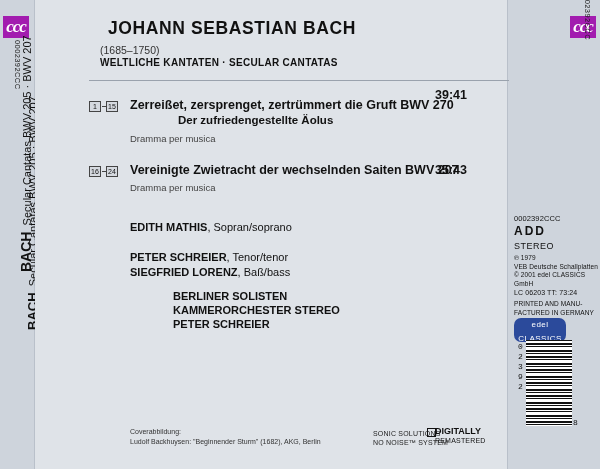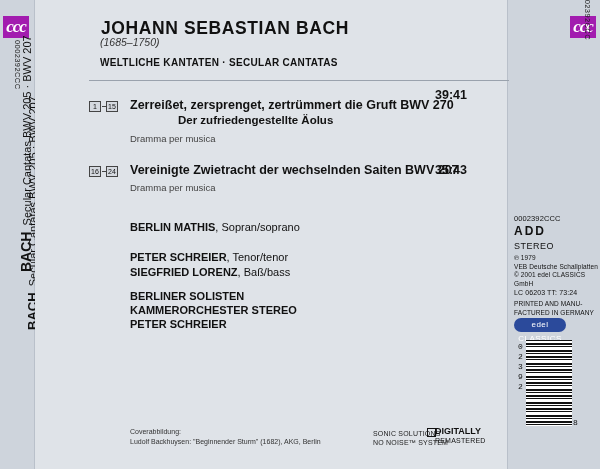--- a/index.html
+++ b/index.html
@@ -101,32 +101,31 @@
     white-space: nowrap;
     font-size: 11px;
     color: #111;
   }
   #spine-right-title b {
     font-size: 14px;
   }
   
   .composer {
     position: absolute;
-    left: 66px; top: 18px;
+    left: 73px; top: 18px;
     font-size: 17.5px;
     font-weight: bold;
     letter-spacing: 0.6px;
     color: #111;
   }
   .dates {
     position: absolute;
-    left: 65px; top: 36px;
+    left: 65px; top: 44px;
     font-size: 10.5px;
     color: #333;
-    font-style: italic;
   }
   .subtitle {
     position: absolute;
     left: 65px; top: 57px;
     font-size: 10px;
     font-weight: bold;
     letter-spacing: 0.3px;
     color: #111;
   }
   .rule {
@@ -191,20 +190,21 @@
     font-size: 11px;
     color: #111;
     white-space: nowrap;
   }
   .performer b { font-weight: bold; }
   .ensemble {
     position: absolute;
     font-size: 11px;
     font-weight: bold;
     color: #111;
+    margin-left: 43px;
   }
   
   .cover-credit {
     position: absolute;
     left: 95px; top: 427px;
     font-size: 7px;
     color: #333;
     line-height: 10px;
   }
   .sonic {
@@ -240,21 +240,21 @@
   }
   #rp-cat { right: 12px; top: 214px; text-align: left; left: 514px; font-size:7.5px;}
   #rp-add { left: 514px; top: 226px; font-size: 12px; font-weight: bold; letter-spacing: 2px;}
   #rp-stereo { left: 514px; top: 241px; font-size: 9px; letter-spacing: 0.5px;}
   #rp-copy { left: 514px; top: 254px; font-size: 6.5px; line-height: 8.5px;}
   #rp-lc { left: 514px; top: 288px; font-size: 7px;}
   #rp-printed { left: 514px; top: 300px; font-size: 6.5px; line-height: 8.5px;}
   .eterna {
     position: absolute;
     left: 514px; top: 318px;
-    width: 52px; height: 14px;
+    width: 52px; height: 24px;
     background: #2b4a9b;
     color: #fff;
     border-radius: 7px;
     font-size: 8px;
     text-align: center;
     line-height: 14px;
     letter-spacing: 0.5px;
   }
   
   .barcode {
@@ -328,21 +328,21 @@
     <div class="work-genre" style="left:95px; top:133px;">Dramma per musica</div>
 
     <div class="tracks" style="left:54px; top:166px;">
       <span class="tracknum">16</span><span class="tr-dash"></span><span class="tracknum">24</span>
     </div>
     <div class="work-title" style="left:95px; top:163px;">Vereinigte Zwietracht der wechselnden Saiten BWV 207</div>
     <div class="work-time" style="left:400px; top:163px;">35:43</div>
     <div class="work-genre" style="left:95px; top:182px;">Dramma per musica</div>
 
     <div class="performer" style="left:95px; top:221px;">
-      <b>BERLIN MATHIS</b><span>, Sopran/soprano</span>
+      <b>EDITH MATHIS</b><span>, Sopran/soprano</span>
     </div>
     <div class="performer" style="left:95px; top:251px;">
       <b>PETER SCHREIER</b><span>, Tenor/tenor</span>
     </div>
     <div class="performer" style="left:95px; top:266px;">
       <b>SIEGFRIED LORENZ</b><span>, Baß/bass</span>
     </div>
 
     <div class="ensemble" style="left:95px; top:290px;">BERLINER SOLISTEN</div>
     <div class="ensemble" style="left:95px; top:304px;">KAMMERORCHESTER STEREO</div>

